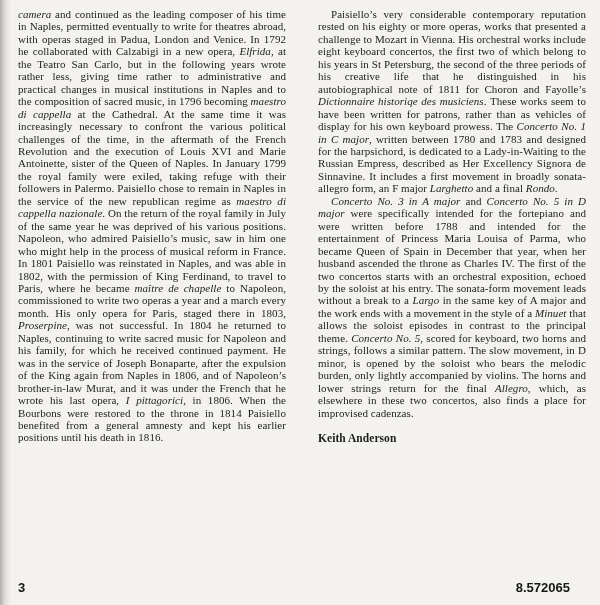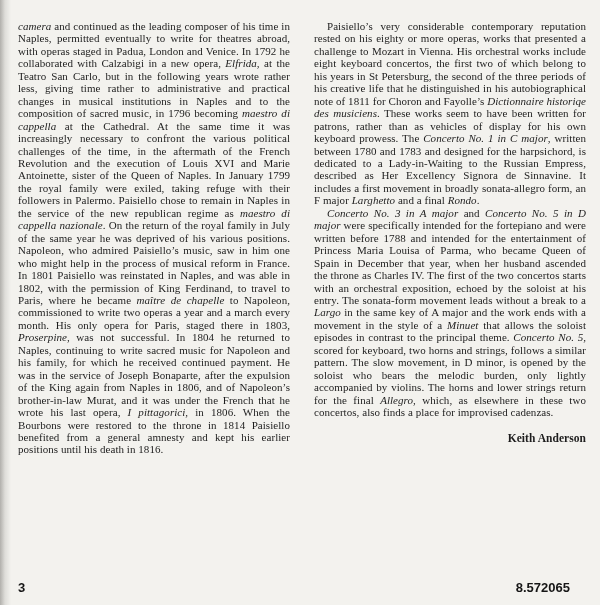--- a/index.html
+++ b/index.html
@@ -16,40 +16,39 @@
   .edge-shadow {
     position: absolute;
     left: 0; top: 0; bottom: 0;
     width: 11px;
     background: linear-gradient(to right, rgba(70,68,64,0.38), rgba(70,68,64,0.12) 45%, rgba(70,68,64,0) 100%);
     pointer-events: none;
   }
   .page-body {
     position: absolute;
     left: 18px;
-    top: 20px;
+    top: 8px;
     width: 568px;
     display: flex;
-    gap: 24px;
+    gap: 32px;
   }
   .col {
     width: 276px;
     font-size: 11px;
     line-height: 12.45px;
     text-align: justify;
     letter-spacing: 0.05px;
   }
   .col p {
     margin: 0;
     padding: 0;
   }
   .col p.indent { text-indent: 13px; }
   .byline {
     margin-top: 13px !important;
-    text-align: right;
     font-weight: bold;
     font-size: 11.5px;
   }
   .footer-num {
     position: absolute;
     top: 580px;
     font-family: "Liberation Sans", sans-serif;
     font-weight: bold;
     font-size: 13px;
     color: #161616;

